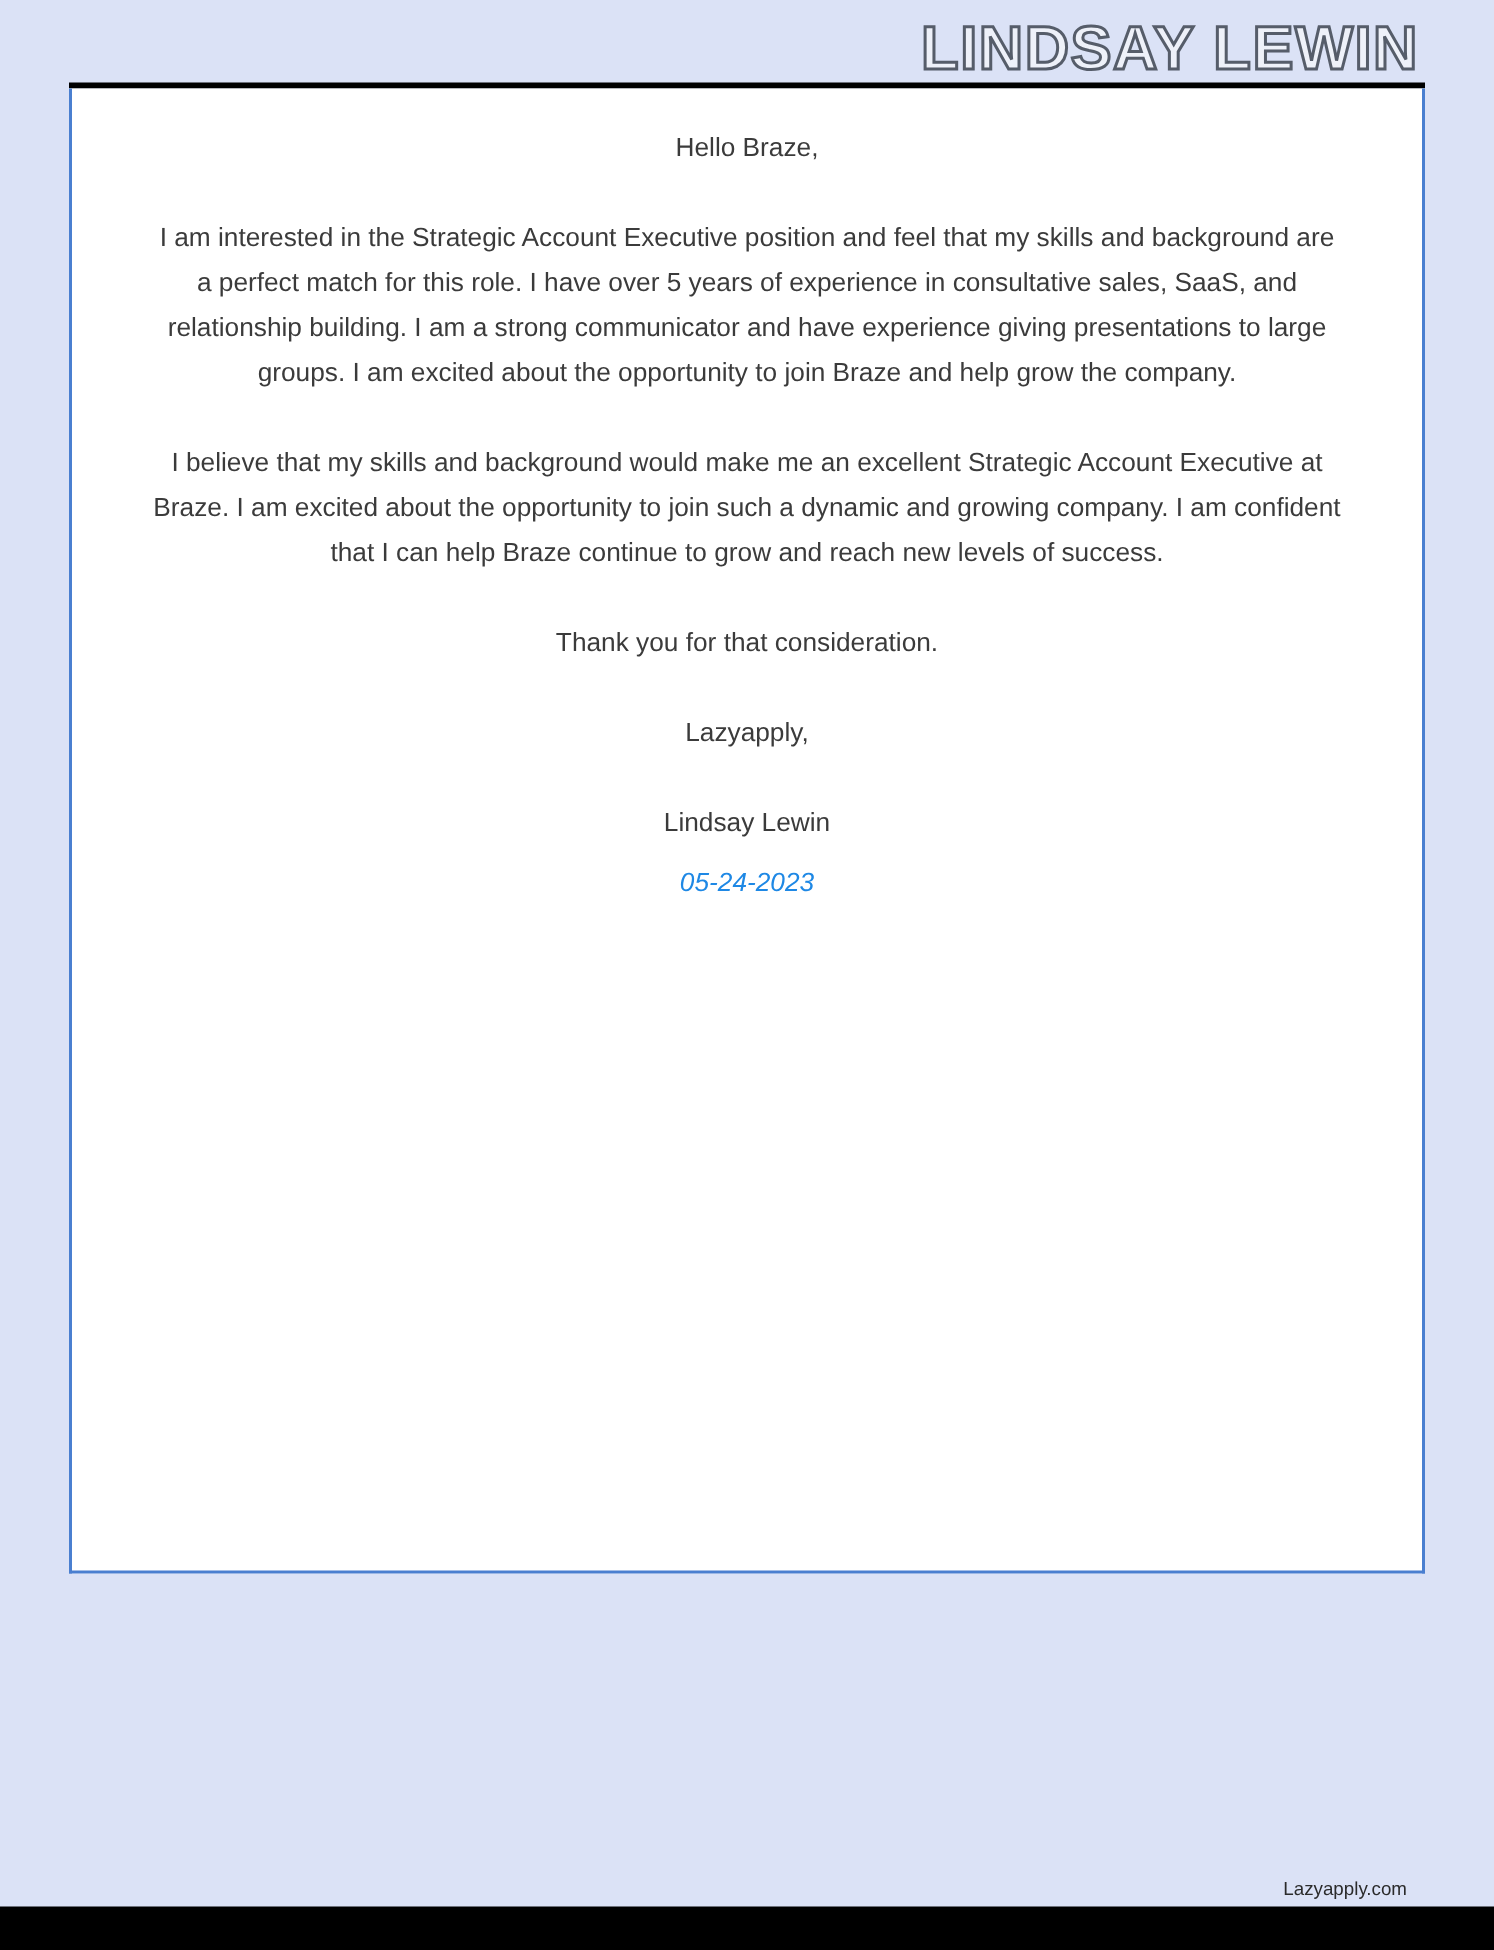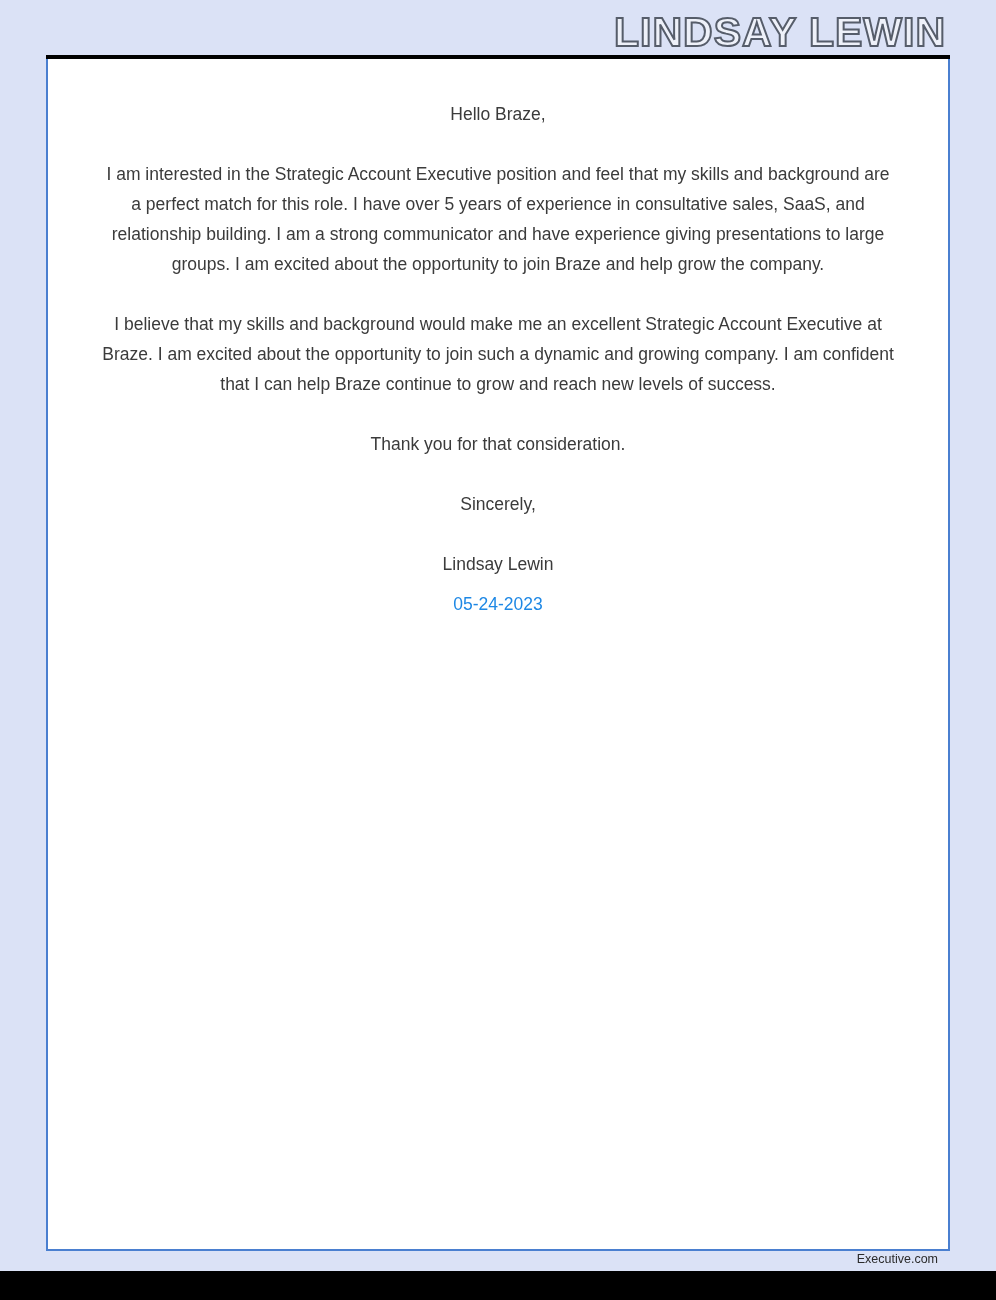--- a/index.html
+++ b/index.html
@@ -43,38 +43,39 @@
     width: 904px;
   }
   .top-rule {
     height: 4px;
     background: #000000;
     width: 904px;
   }
   .content-box {
     box-sizing: border-box;
     width: 904px;
-    height: 1192px;
+    height: 990px;
     background: #ffffff;
     border: 2px solid #4a7fd0;
     border-top: none;
-    padding: 40px 52px 20px 52px;
+    padding: 24px 52px 20px 52px;
     color: #3b3b3b;
   }
   .content-box p {
     margin: 0 0 30px 0;
     font-size: 17.5px;
     line-height: 30px;
   }
   .content-box p.signature {
     margin-bottom: 10px;
   }
   .content-box p.date {
     color: #1e88e5;
     margin-bottom: 0;
+    font-style: italic;
   }
   .footer-watermark {
     position: absolute;
     right: 58px;
     bottom: 34px;
     font-size: 12.5px;
     color: #2b2b2b;
   }
   .bottom-bar {
     position: absolute;
@@ -99,25 +100,25 @@
 
     <div class="content-box">
       <p>Hello Braze,</p>
 
       <p>I am interested in the Strategic Account Executive position and feel that my skills and background are a perfect match for this role. I have over 5 years of experience in consultative sales, SaaS, and relationship building. I am a strong communicator and have experience giving presentations to large groups. I am excited about the opportunity to join Braze and help grow the company.</p>
 
       <p>I believe that my skills and background would make me an excellent Strategic Account Executive at Braze. I am excited about the opportunity to join such a dynamic and growing company. I am confident that I can help Braze continue to grow and reach new levels of success.</p>
 
       <p>Thank you for that consideration.</p>
 
-      <p>Sincerely,</p>
+      <p>Lazyapply,</p>
 
       <p class="signature">Lindsay Lewin</p>
 
       <p class="date">05-24-2023</p>
     </div>
   </div>
 
-  <div class="footer-watermark">Executive.com</div>
+  <div class="footer-watermark">Lazyapply.com</div>
 
   <div class="bottom-bar"></div>
 
 </div>
 
 </body></html>

